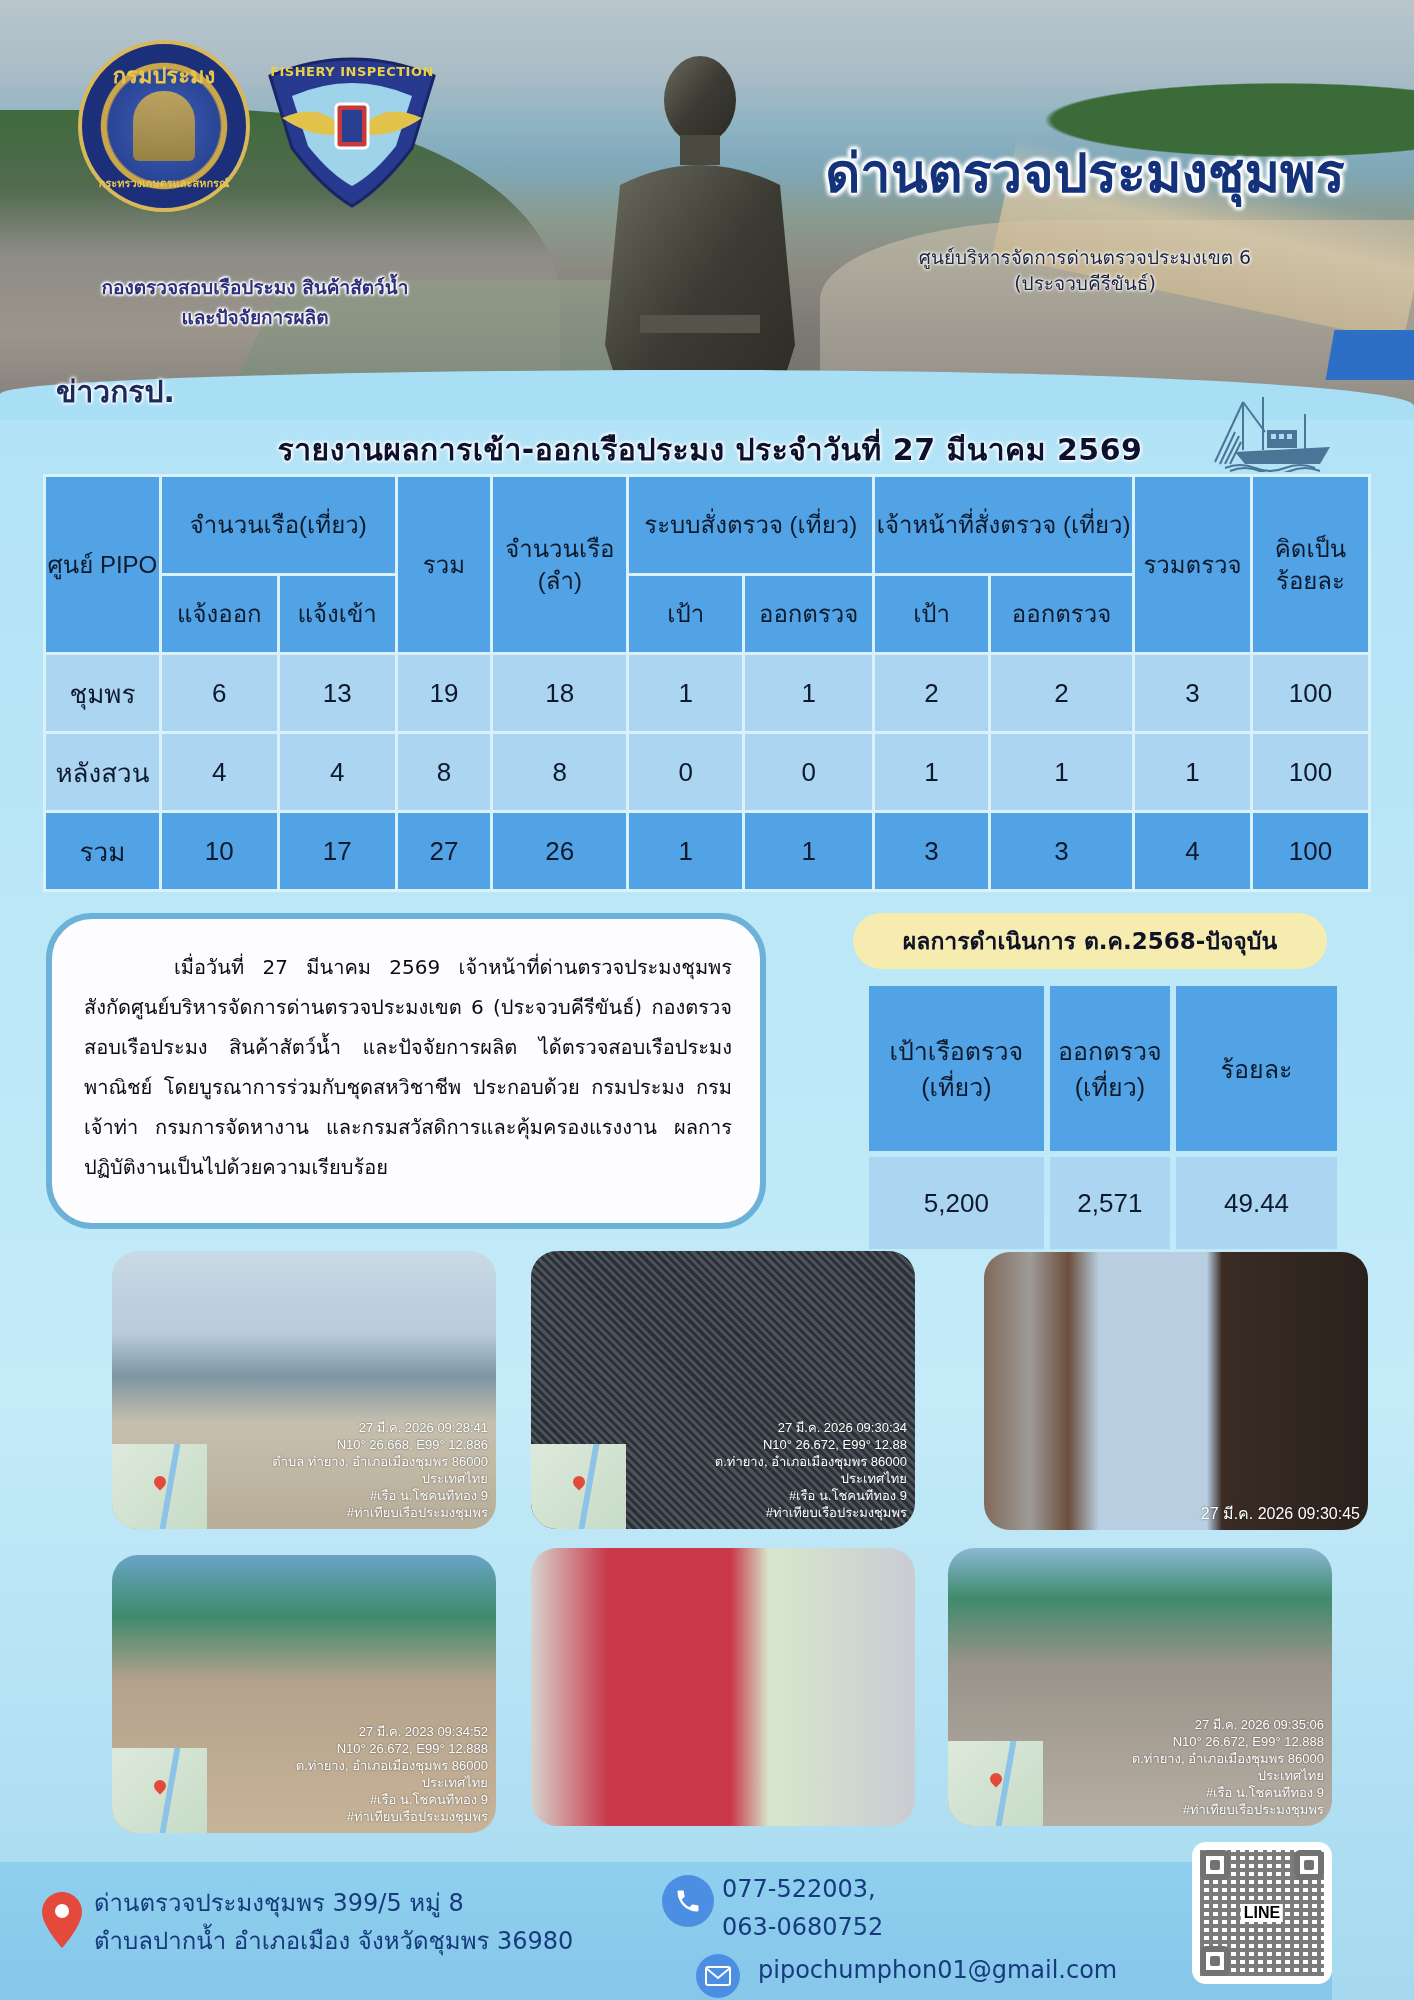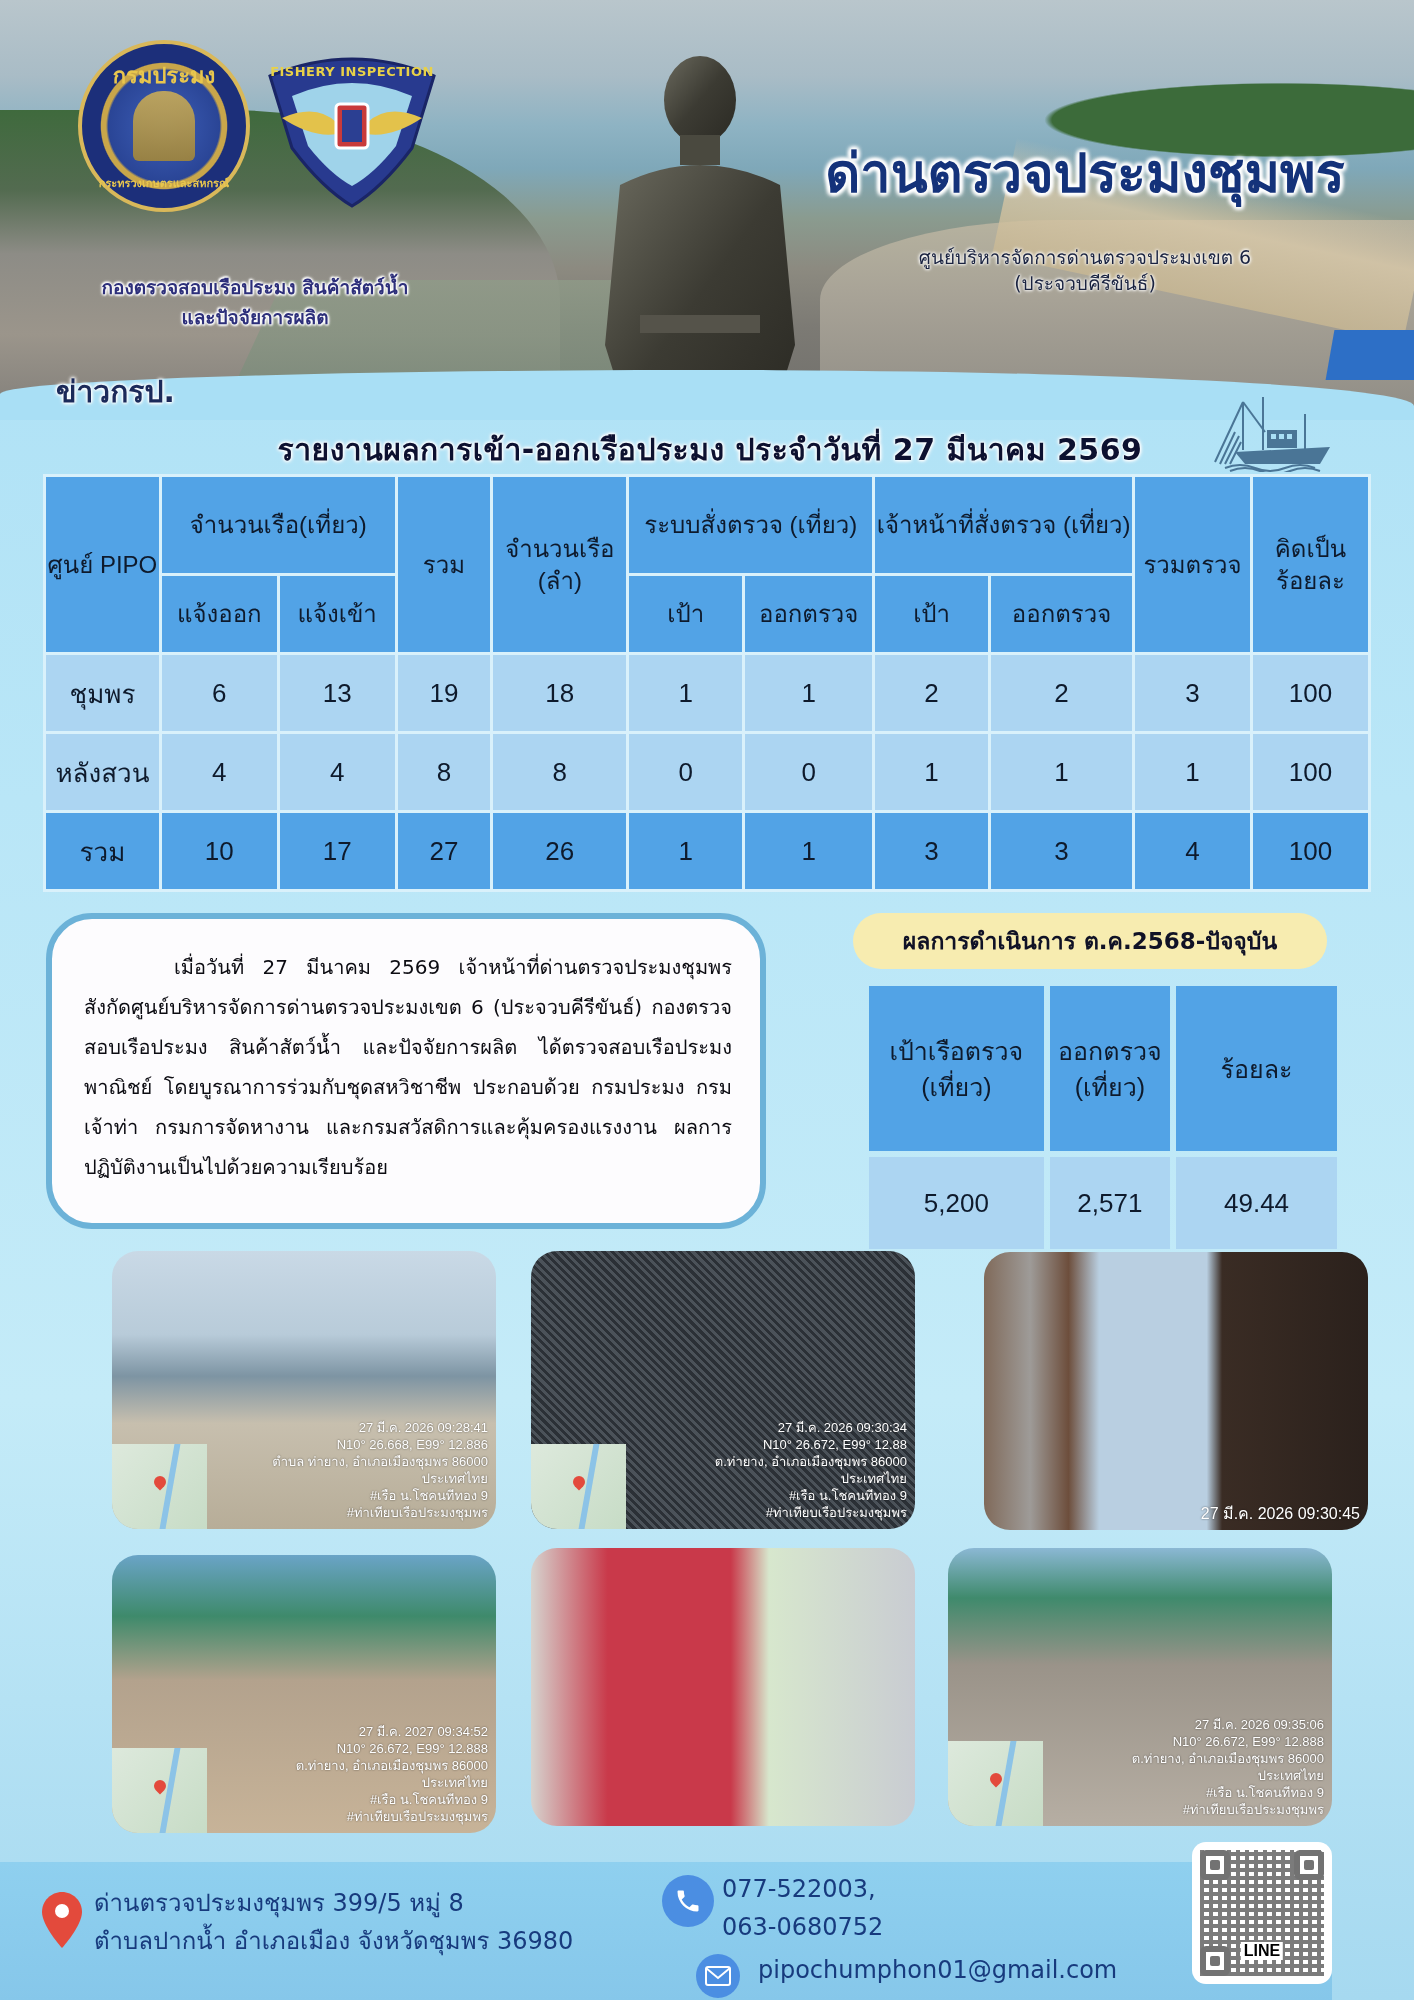--- a/index.html
+++ b/index.html
@@ -230,21 +230,21 @@
     width: 100%; height: 100%;
     background:
       repeating-linear-gradient(90deg, #111 0 4px, transparent 4px 9px),
       repeating-linear-gradient(0deg, #111 0 4px, transparent 4px 8px);
     opacity: .55; position: relative;
   }
   .qr .finder { position: absolute; width: 30px; height: 30px; border: 6px solid #000; border-radius: 6px; background: #fff; }
   .qr .finder::after { content:""; position:absolute; left:4px; top:4px; width:10px; height:10px; background:#000; border-radius:2px; }
   .qr .line-label {
     position: absolute; left: 50%; top: 50%; transform: translate(-50%,-50%);
-    background: #fff; font-family: "Liberation Sans", sans-serif; font-weight: bold; font-size: 16px; padding: 0 3px; color: #000; margin-top: 38px;
+    background: #fff; font-family: "Liberation Sans", sans-serif; font-weight: bold; font-size: 16px; padding: 0 3px; color: #000;
   }
 </style>
 </head>
 <body>
 
 <div class="header">
   <div class="shore-left"></div>
   <div class="river"></div>
   <div class="shore-right"></div>
   <div class="beach"></div>
@@ -428,21 +428,21 @@
 <div class="photo p3">
   <div class="stamp" style="font-size:16px">
     <div>27 มี.ค. 2026 09:30:45</div>
   </div>
 </div>
 <div class="photo p4">
   <div class="minimap">
       <span class="pin"></span>
     </div>
   <div class="stamp">
-    <div>27 มี.ค. 2027 09:34:52</div>
+    <div>27 มี.ค. 2023 09:34:52</div>
     <div>N10° 26.672, E99° 12.888</div>
     <div>ต.ท่ายาง, อำเภอเมืองชุมพร 86000</div>
     <div>ประเทศไทย</div>
     <div>#เรือ น.โชคนทีทอง 9</div>
     <div>#ท่าเทียบเรือประมงชุมพร</div>
   </div>
 </div>
 <div class="photo p5"></div>
 <div class="photo p6">
   <div class="minimap">

